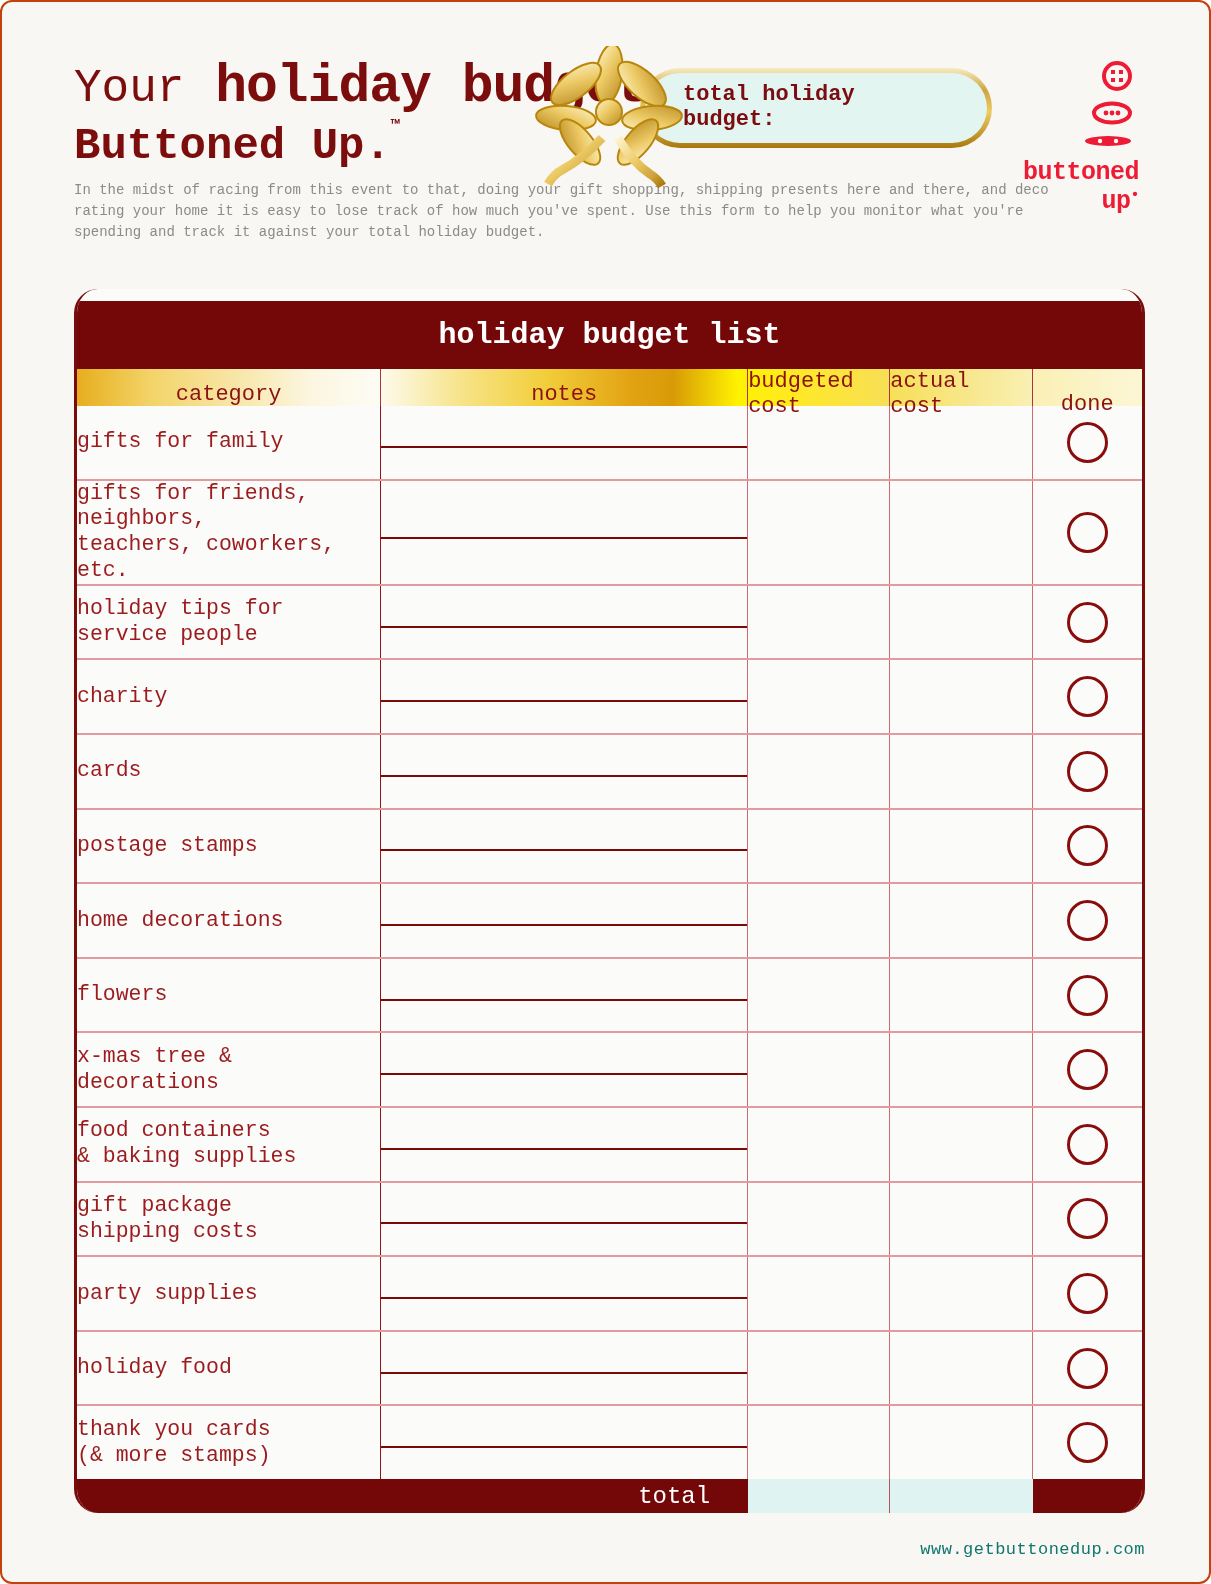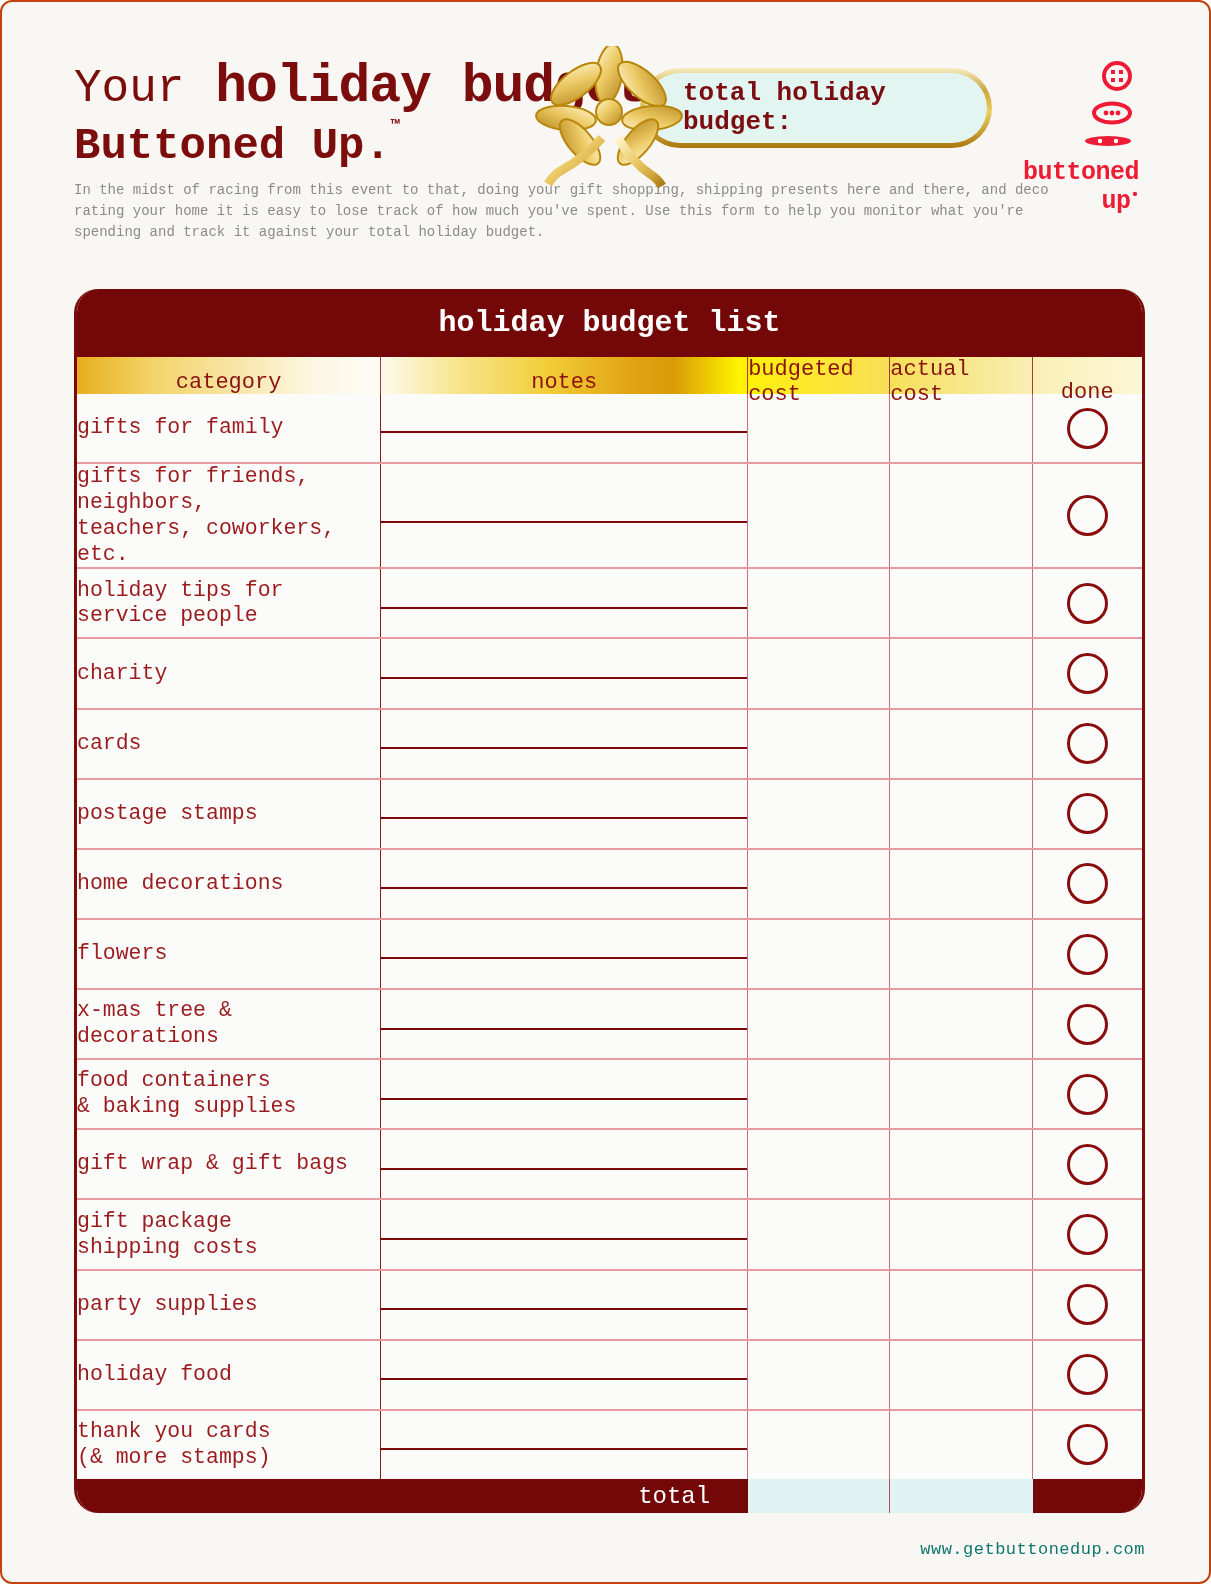--- a/index.html
+++ b/index.html
@@ -12,41 +12,41 @@
   .masthead{position:absolute;left:72px;top:58px;color:#7c0d0d;line-height:1.04;}
   .masthead .t-prefix{font-size:46px;font-weight:500;}
   .masthead .t-main{font-size:53px;font-weight:800;letter-spacing:-1px;}
   .masthead .t-line2{font-size:44px;font-weight:600;margin-top:4px;}
   .masthead sup{font-size:15px;font-weight:700;vertical-align:28px;letter-spacing:0;}
   
   .pill-wrap{position:absolute;left:638px;top:66px;width:352px;height:80px;
     border-radius:42px;padding:5px;box-sizing:border-box;z-index:1;
     background:linear-gradient(180deg,#f7ecc0 0%,#cda53e 28%,#eccc63 55%,#a9780d 100%);}
   .pill{width:100%;height:100%;border-radius:38px;background:#e3f5f1;display:flex;align-items:center;}
-  .pill-label{color:#7b0c10;font-weight:700;font-size:26px;line-height:1.12;padding-left:38px;white-space:pre-line;}
+  .pill-label{color:#7b0c10;font-weight:700;font-size:22px;line-height:1.12;padding-left:38px;white-space:pre-line;}
   .pill-value{flex:1;height:100%;}
   
   .bow{position:absolute;left:512px;top:44px;z-index:2;}
   
   .logo{position:absolute;right:70px;top:58px;width:150px;text-align:right;}
   .logo .buttons{display:flex;flex-direction:column;align-items:flex-end;gap:4px;padding-right:6px;}
   .logo .wordmark{margin-top:6px;color:#ed1b34;font-size:25px;font-weight:700;letter-spacing:-0.5px;}
   .logo .wordmark .dot{font-size:15px;vertical-align:9px;}
   
   .intro{position:absolute;left:72px;top:178px;width:1095px;color:#8b8b8b;
     font-size:14px;line-height:1.5;white-space:pre-line;}
   
   .budget-table{
     position:absolute;left:72px;top:287px;width:1071px;height:1224px;
     display:flex;flex-direction:column;border-radius:24px;overflow:hidden;
     box-sizing:border-box;border-left:3px solid #7a0b0b;border-right:3px solid #7a0b0b;
     background:#fbfbf9;
   }
   .tbl-title{height:68px;flex:0 0 auto;background:#740808;color:#ffffff;
-    display:flex;align-items:center;justify-content:center;font-size:30px;font-weight:700;}
+    display:flex;align-items:center;justify-content:center;font-size:30px;font-weight:700;margin-top:12px;}
   .cols{--grid:28.57% 34.45% 13.35% 13.35% auto;}
   .tbl-head{height:37px;flex:0 0 auto;display:grid;grid-template-columns:var(--grid);
     background:linear-gradient(90deg,#e7ae1e 0%,#f3d469 7%,#fcf6e1 22%,#fdfcf4 28%,
       #f7e48a 36%,#f2ce3a 44%,#e2a313 52%,#d89b07 56%,#fff200 62%,#ffe829 68%,
       #f7df55 76%,#f7e88f 84%,#faf0b6 90%,#fcf6d5 100%);}
   .tbl-head .hcell{display:flex;align-items:center;justify-content:center;
     color:#8b1212;font-size:22px;font-weight:500;border-right:1.5px solid #a8383c;}
   .tbl-head .hcell:last-child{border-right:none;margin-top:20px;}
   .tbl-body{flex:1;display:flex;flex-direction:column;}
   .trow{flex:1;display:grid;grid-template-columns:var(--grid);border-bottom:2px solid #e59aa0;box-sizing:border-box;}
@@ -274,31 +274,20 @@
     <div class="cell cell-notes">
             <div class="note-line"></div>
           </div>
     <div class="cell cell-budget"></div>
     <div class="cell cell-actual"></div>
     <div class="cell cell-done">
             <div class="done-circle"></div>
           </div>
   </div>
 
-  <div class="trow">
-    <div class="cell cell-category">gift wrap &amp; gift bags</div>
-    <div class="cell cell-notes">
-            <div class="note-line"></div>
-          </div>
-    <div class="cell cell-budget"></div>
-    <div class="cell cell-actual"></div>
-    <div class="cell cell-done">
-            <div class="done-circle"></div>
-          </div>
-  </div>
 
   <div class="trow">
     <div class="cell cell-category">gift package
 shipping costs</div>
     <div class="cell cell-notes">
             <div class="note-line"></div>
           </div>
     <div class="cell cell-budget"></div>
     <div class="cell cell-actual"></div>
     <div class="cell cell-done">

